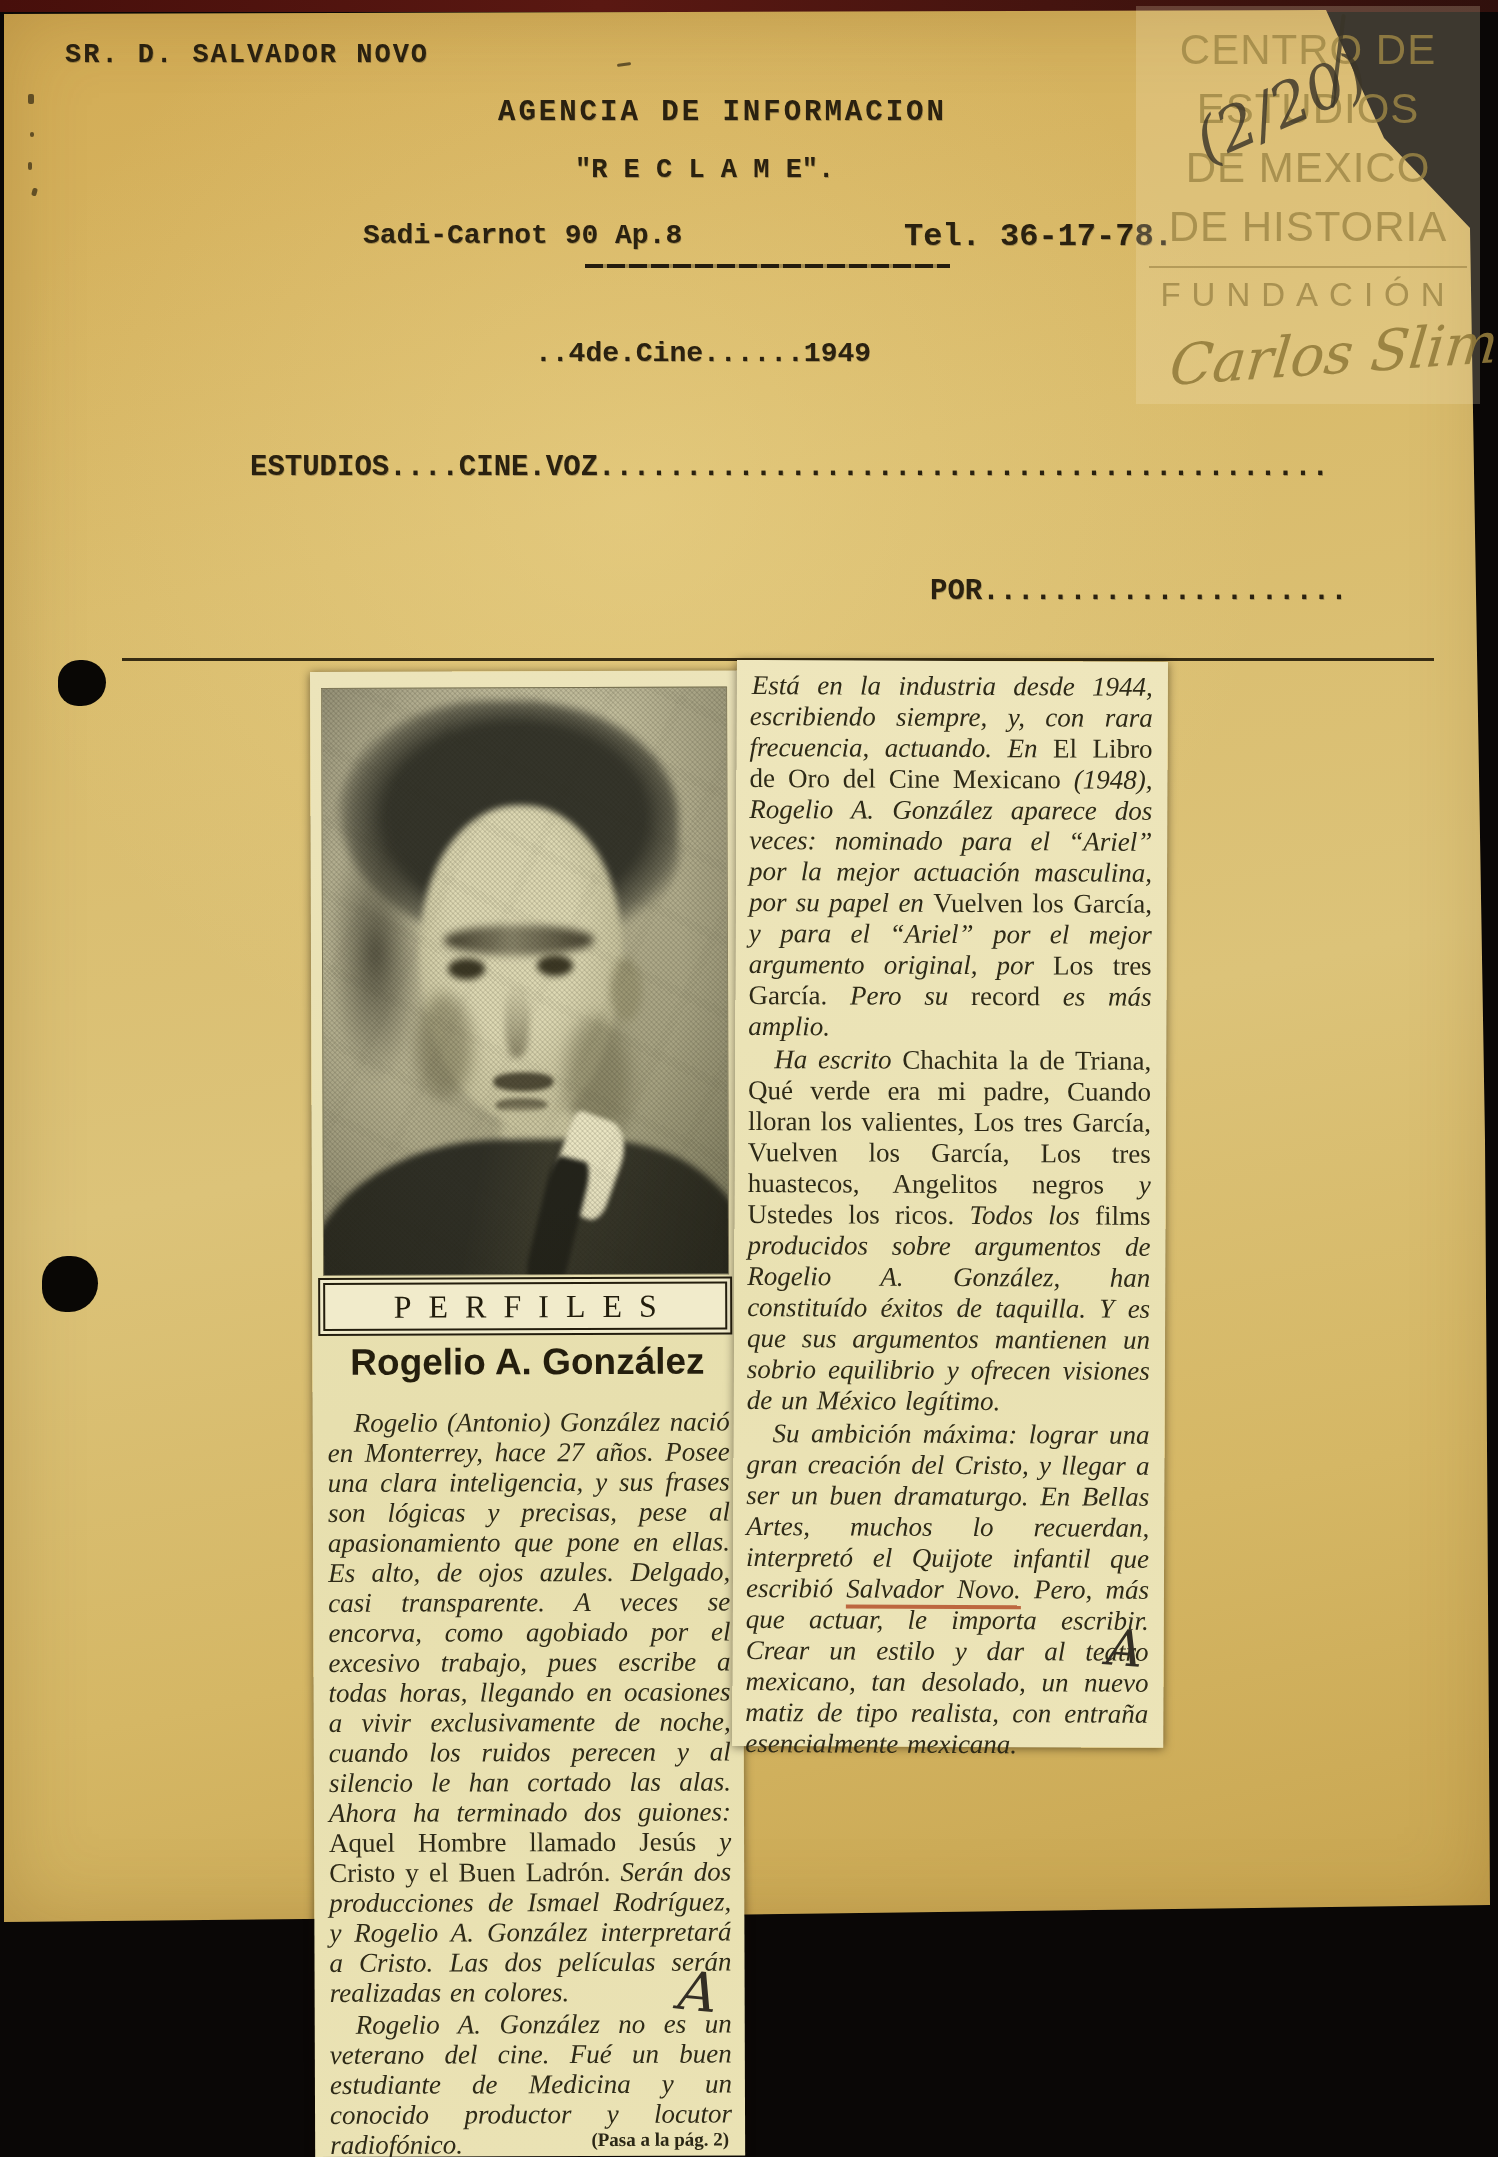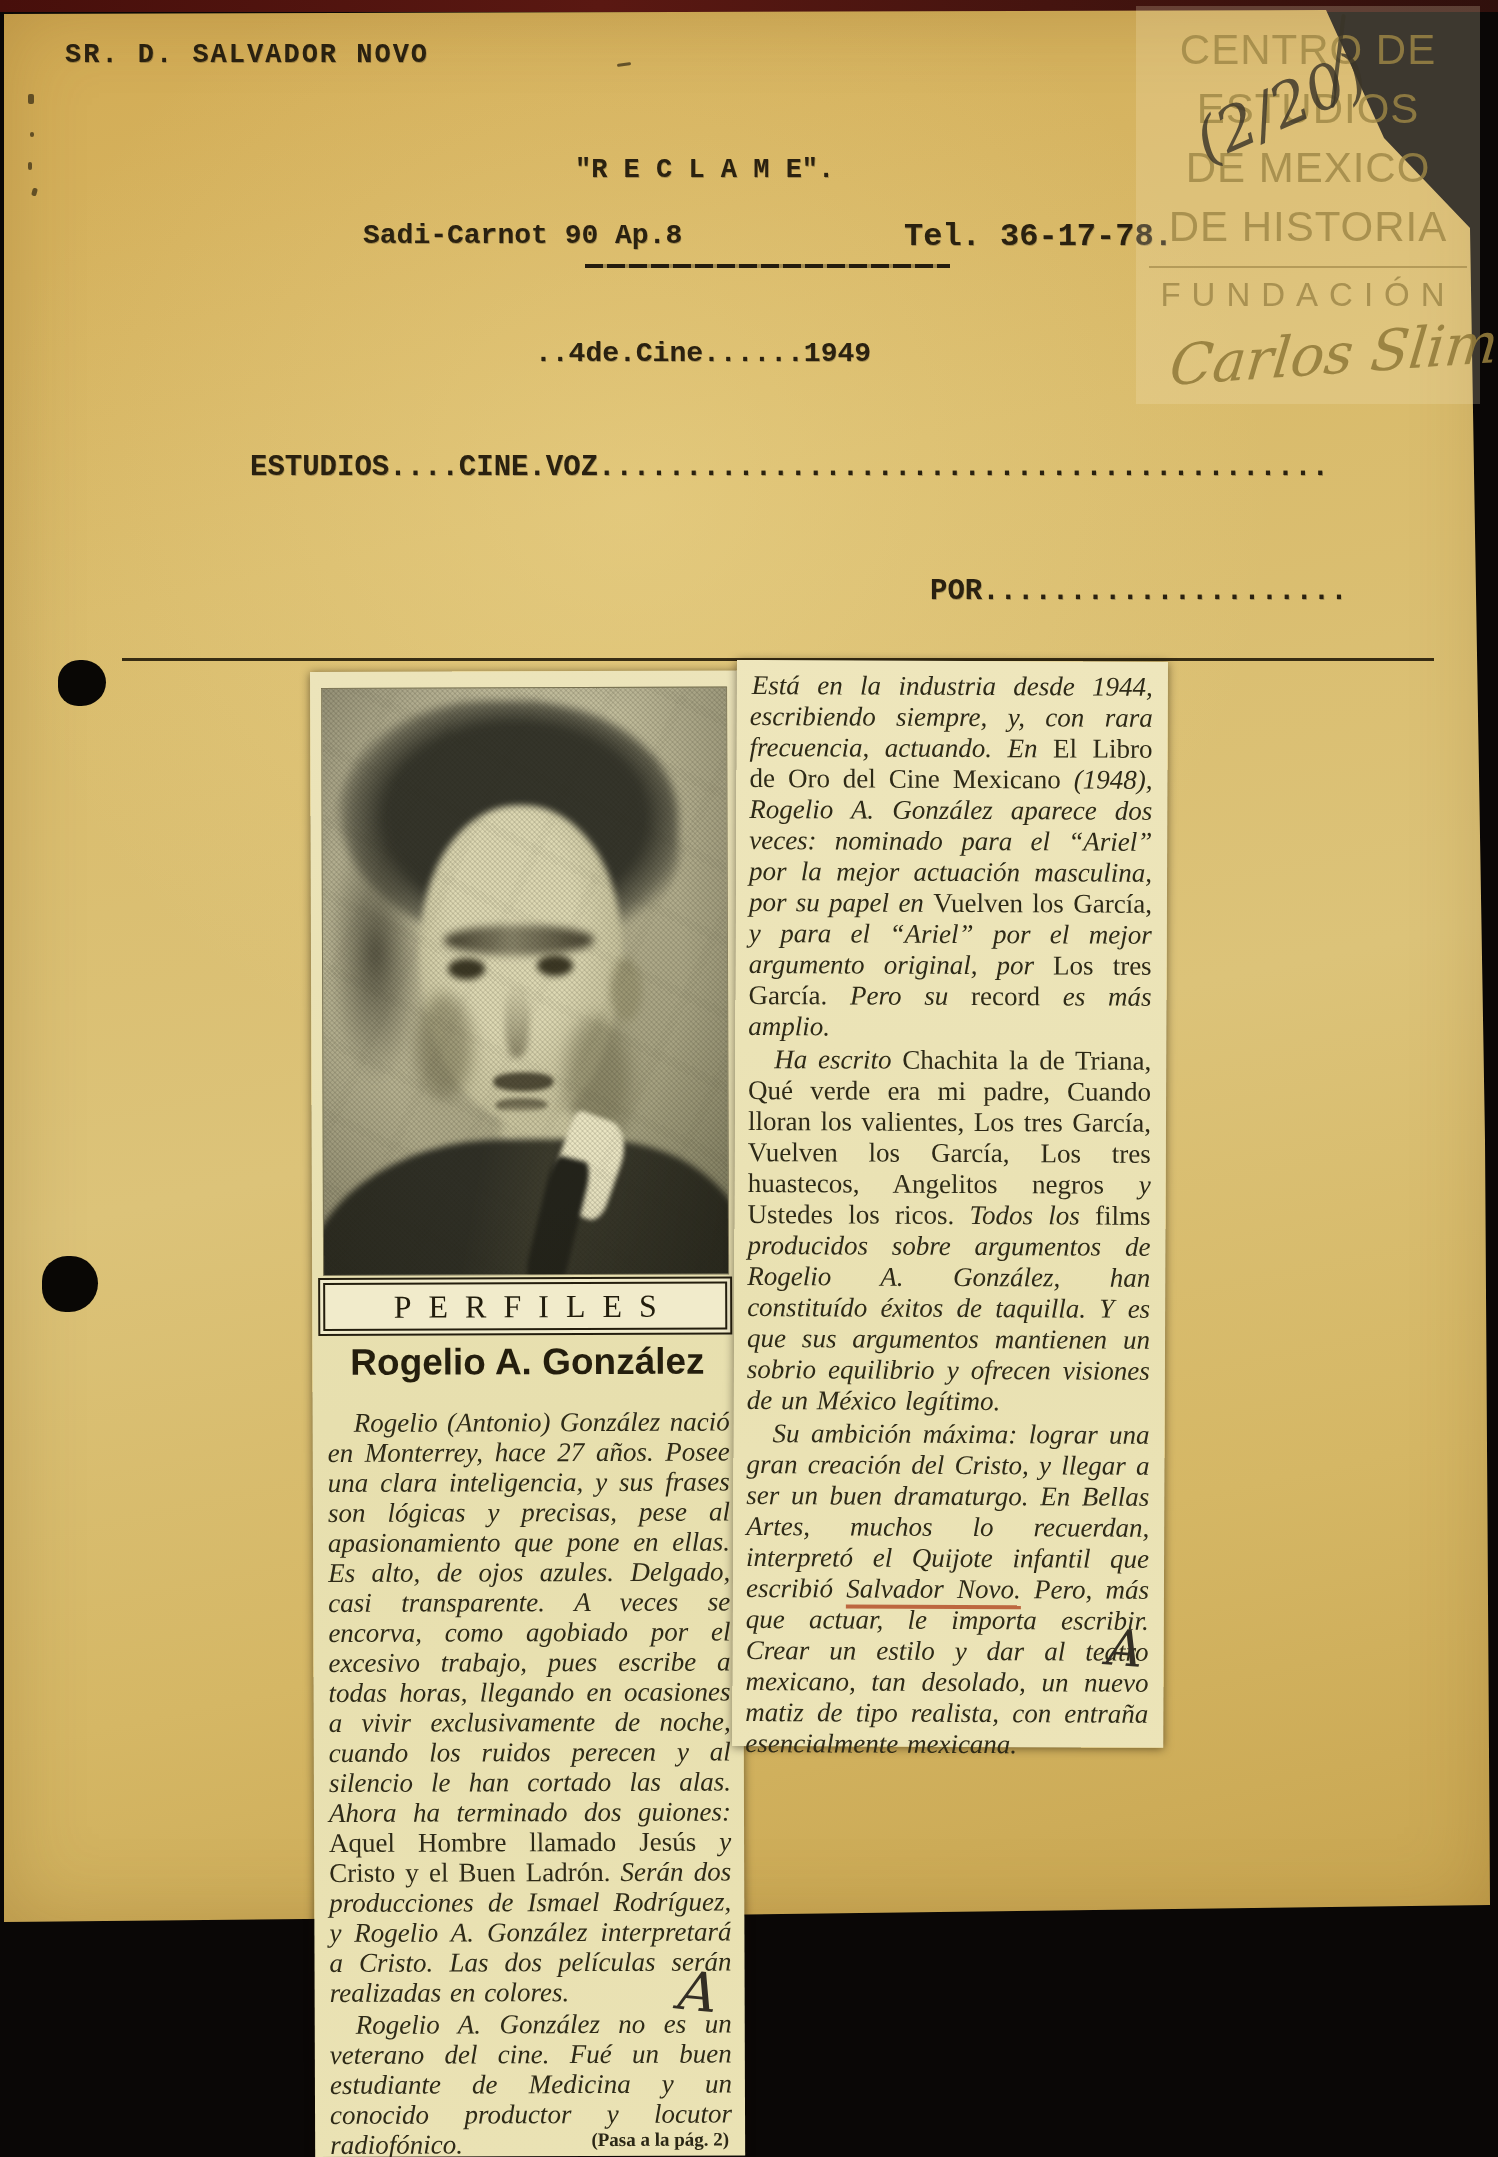--- a/index.html
+++ b/index.html
@@ -111,20 +111,21 @@
 
   <div class="page">
     <div class="tw" style="left:61px;top:30px;font-size:27px;letter-spacing:2px;">SR. D. SALVADOR NOVO</div>
 
     <div class="speck" style="left:24px;top:84px;width:6px;height:10px;"></div>
     <div class="speck" style="left:26px;top:122px;width:4px;height:5px;"></div>
     <div class="speck" style="left:24px;top:152px;width:4px;height:8px;"></div>
     <div class="speck" style="left:28px;top:178px;width:5px;height:8px;transform:rotate(15deg);"></div>
     <div class="speck" style="left:613px;top:53px;width:14px;height:3px;transform:rotate(-8deg);"></div>
 
+    <div class="tw" style="left:494px;top:86px;font-size:29px;letter-spacing:3px;">AGENCIA DE INFORMACION</div>
     <div class="tw" style="left:571px;top:145px;font-size:27px;">"R E C L A M E".</div>
     <div class="tw" style="left:359px;top:210px;font-size:28px;">Sadi-Carnot 90 Ap.8</div>
     <div class="tw" style="left:900px;top:208px;font-size:32px;">Tel. 36-17-78.</div>
     <div class="rule-ink" style="left:581px;top:254px;width:365px;"></div>
 
     <div class="tw" style="left:531px;top:328px;font-size:28px;">..4de.Cine......1949</div>
 
     <div class="tw" style="left:246px;top:441px;font-size:29px;">ESTUDIOS....CINE.VOZ..........................................</div>
     <div class="tw" style="left:926px;top:565px;font-size:29px;text-align:center;">POR.....................</div>
 

